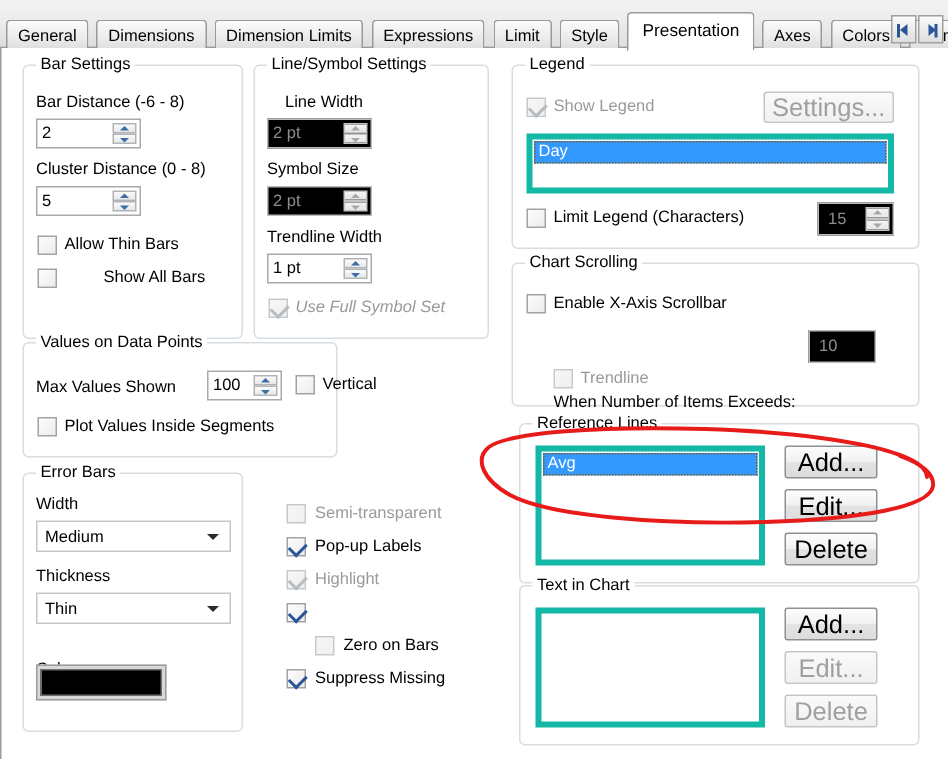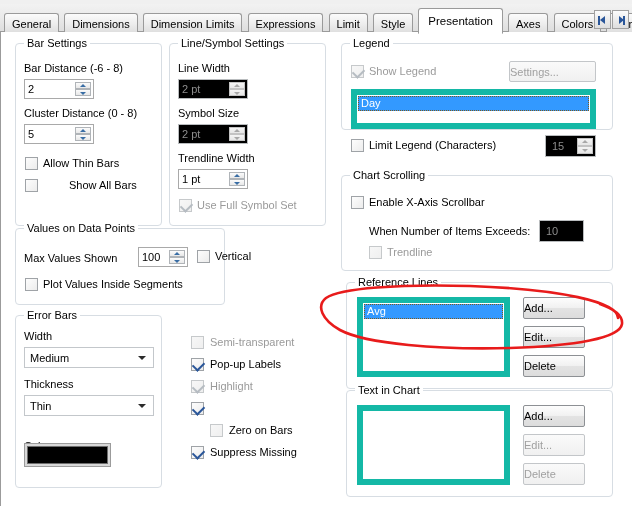--- a/index.html
+++ b/index.html
@@ -114,21 +114,21 @@
     color: #000;
     white-space: nowrap;
   }
 
   .lbl {
     position: absolute;
     font-size: 11px;
     color: #000;
     white-space: nowrap;
   }
-  .lbl.dis { color: #9a9a9a; }
+  .lbl.dis { color: #9a9a9a; margin-top: 37px; }
 
   
   .txtbox {
     position: absolute;
     background: #ffffff;
     border: 1px solid #a9a9a9;
     box-sizing: border-box;
   }
   .txtbox .val {
     position: absolute;
@@ -228,21 +228,21 @@
     width: 100%; height: 100%;
     background: #000000;
     box-sizing: border-box;
     border: 1px solid #6e6e6e;
   }
 
   
   .listbox {
     position: absolute;
     background: #ffffff;
-    border: 6px solid #14b8a6;
+    border: 4px solid #14b8a6;
     box-sizing: border-box;
     overflow: hidden;
   }
   .lb-item {
     position: absolute;
     left: 1px; right: 1px; top: 1px;
     height: 15px;
     line-height: 15px;
     font-size: 11px;
     color: #ffffff;
@@ -255,22 +255,22 @@
     outline-offset: -1px;
   }
 
   
   .btn {
     position: absolute;
     background: linear-gradient(to bottom, #fdfdfd 0%, #f1f1f1 48%, #e3e3e3 52%, #dcdcdc 100%);
     border: 1px solid #8d9094;
     border-radius: 2px;
     box-sizing: border-box;
-    text-align: left;
-    font-size: 11px;
+    text-align: center;
+    font-size: 17px;
     color: #000;
     line-height: 20px;
   }
   .btn.dis {
     color: #a0a0a0;
     border-color: #c3c6c9;
     background: linear-gradient(to bottom,#fafafa,#f0f0f0);
   }
 
   
@@ -342,21 +342,21 @@
     <span class="cb" style="left:9px; top:113px;"></span>
     <span class="cb-label" style="left:27px; top:113px;">Allow Thin Bars</span>
 
     <span class="cb" style="left:9px; top:135px;"></span>
     <span class="cb-label" style="left:27px; top:135px;margin-left:26px;">Show All Bars</span>
   </div>
 
   <div class="group" style="left:168px; top:11px; width:157px; height:183px;">
     <span class="gtitle">Line/Symbol Settings</span>
 
-    <span class="lbl" style="left:8px; top:18px;">Line Width</span>
+    <span class="lbl" style="left:20px; top:18px;">Line Width</span>
     <div class="txtbox dis" style="left:8px; top:35px; width:70px; height:20px;">
       <span class="val">2 pt</span>
       <span class="spin dis">
         <span class="sb up">
             <span class="arw"></span>
           </span>
         <span class="sb dn">
             <span class="arw"></span>
           </span>
       </span>
@@ -384,21 +384,21 @@
           </span>
         <span class="sb dn">
             <span class="arw"></span>
           </span>
       </span>
     </div>
 
     <span class="cb dis" style="left:9px; top:155px;">
       <span class="tick"></span>
     </span>
-    <span class="cb-label dis" style="left:27px; top:155px;">Use Full Symbol Set</span>
+    <span class="cb-label dis" style="left:27px; top:155px;font-style:italic;">Use Full Symbol Set</span>
   </div>
 
   <div class="group" style="left:14px; top:196px; width:210px; height:77px;">
     <span class="gtitle">Values on Data Points</span>
 
     <span class="lbl" style="left:8px; top:23px;">Max Values Shown</span>
     <div class="txtbox" style="left:122px; top:18px; width:50px; height:20px;">
       <span class="val">100</span>
       <span class="spin">
         <span class="sb up">
@@ -458,21 +458,21 @@
 
     <span class="cb dis" style="left:19px; top:92px;"></span>
     <span class="cb-label" style="left:38px; top:92px;">Zero on Bars</span>
 
     <span class="cb" style="left:0px; top:114px;">
       <span class="tick"></span>
     </span>
     <span class="cb-label" style="left:19px; top:114px;">Suppress Missing</span>
   </div>
 
-  <div class="group" style="left:340px; top:11px; width:272px; height:87px;">
+  <div class="group" style="left:340px; top:11px; width:272px; height:123px;">
     <span class="gtitle">Legend</span>
 
     <span class="cb dis" style="left:9px; top:21px;">
       <span class="tick"></span>
     </span>
     <span class="cb-label dis" style="left:27px; top:21px;">Show Legend</span>
 
     <div class="btn dis" style="left:167px; top:17px; width:87px; height:21px; line-height:20px;">Settings...</div>
 
     <div class="listbox" style="left:9px; top:45px; width:245px; height:40px;">

